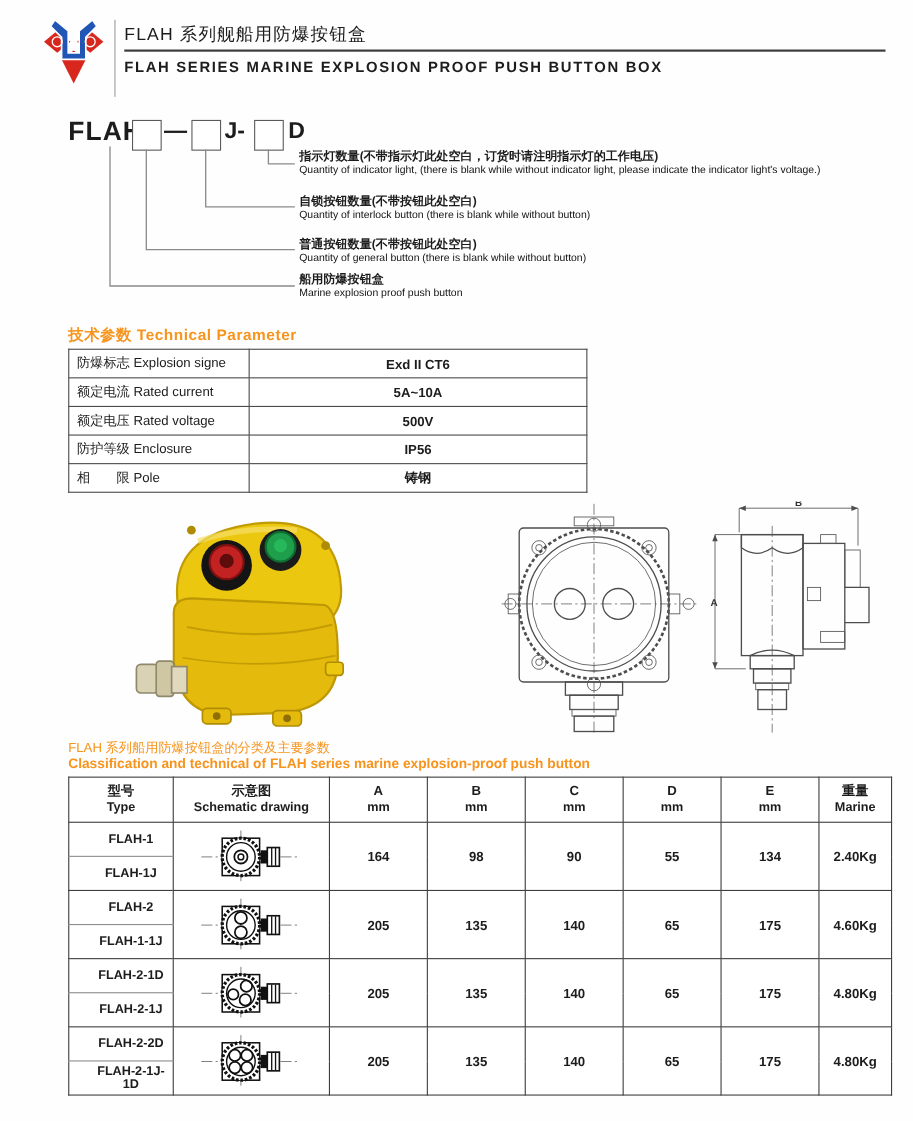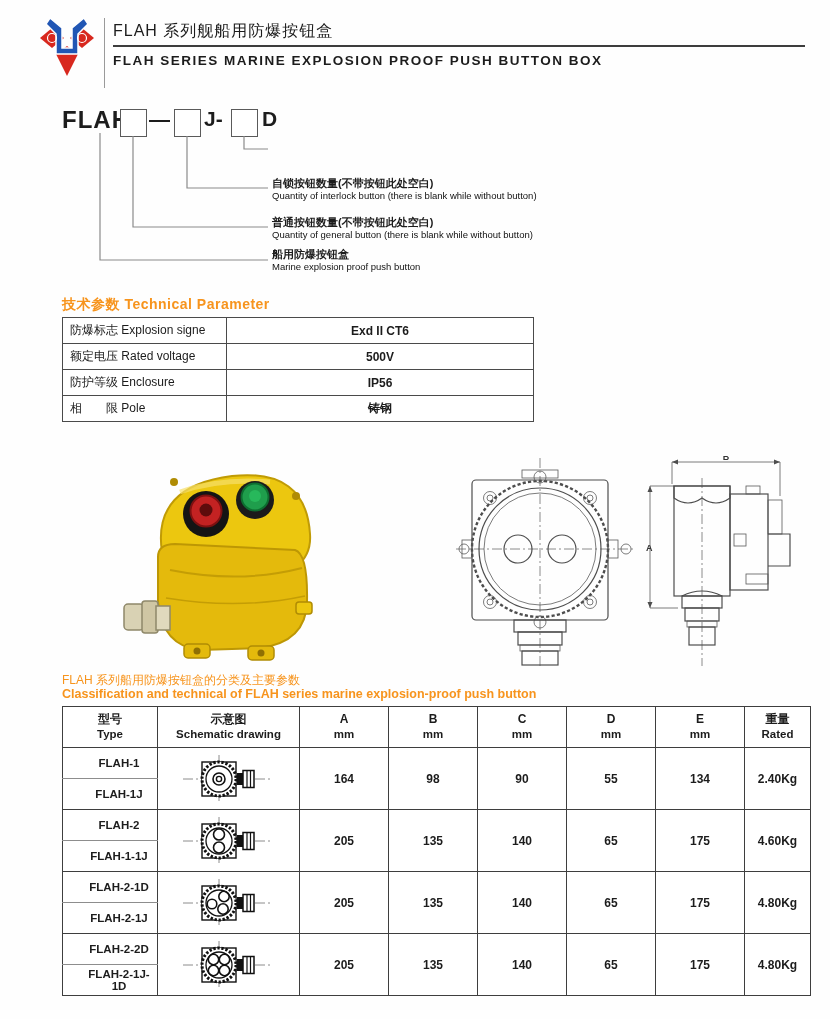--- a/index.html
+++ b/index.html
@@ -77,39 +77,47 @@
   <span class="md-box" style="left:231px;"></span>
   <span class="md-sym" style="left:262px;">D</span>
 
   <svg class="callout-lines" viewBox="0 0 212 140">
     <path d="M184,3 V16 H208" fill="none" stroke="#8a8a8a" stroke-width="1.2"></path>
     <path d="M127,3 V55 H208" fill="none" stroke="#8a8a8a" stroke-width="1.2"></path>
     <path d="M73,3 V94 H208" fill="none" stroke="#8a8a8a" stroke-width="1.2"></path>
     <path d="M40,0 V127 H208" fill="none" stroke="#8a8a8a" stroke-width="1.2"></path>
   </svg>
 
+  <div class="callout" style="top:136px;">
+    <div class="zh">指示灯数量(不带指示灯此处空白，订货时请注明指示灯的工作电压)</div>
+    <div class="en">Quantity of indicator light, (there is blank while without indicator light, please indicate the indicator light's voltage.)</div>
+  </div>
   <div class="callout" style="top:177px;">
     <div class="zh">自锁按钮数量(不带按钮此处空白)</div>
     <div class="en">Quantity of interlock button (there is blank while without button)</div>
   </div>
   <div class="callout" style="top:216px;">
     <div class="zh">普通按钮数量(不带按钮此处空白)</div>
     <div class="en">Quantity of general button (there is blank while without button)</div>
   </div>
   <div class="callout" style="top:248px;">
     <div class="zh">船用防爆按钮盒</div>
     <div class="en">Marine explosion proof push button</div>
   </div>
 
   <div class="tp-heading">技术参数 Technical Parameter</div>
   <table class="tp-table">
     <tbody>
       <tr>
         <td class="tp-label">防爆标志 Explosion signe</td>
         <td class="tp-value">Exd II CT6</td>
+      </tr>
+      <tr>
+        <td class="tp-label">额定电流 Rated current</td>
+        <td class="tp-value">5A~10A</td>
       </tr>
       <tr>
         <td class="tp-label">额定电压 Rated voltage</td>
         <td class="tp-value">500V</td>
       </tr>
       <tr>
         <td class="tp-label">防护等级 Enclosure</td>
         <td class="tp-value">IP56</td>
       </tr>
       <tr>
@@ -247,21 +255,21 @@
         <th>
             <div>D</div>
             <div class="sub">mm</div>
           </th>
         <th>
             <div>E</div>
             <div class="sub">mm</div>
           </th>
         <th>
             <div>重量</div>
-            <div class="sub">Rated</div>
+            <div class="sub">Marine</div>
           </th>
       </tr>
     </thead>
     <tbody>
 
       <tr>
         <td class="model-cell model-top">FLAH-1</td>
         <td rowspan="2">
           <svg class="schem" viewBox="0 0 96 50">
             <line class="cdash" x1="2" y1="25" x2="92" y2="25"></line>

